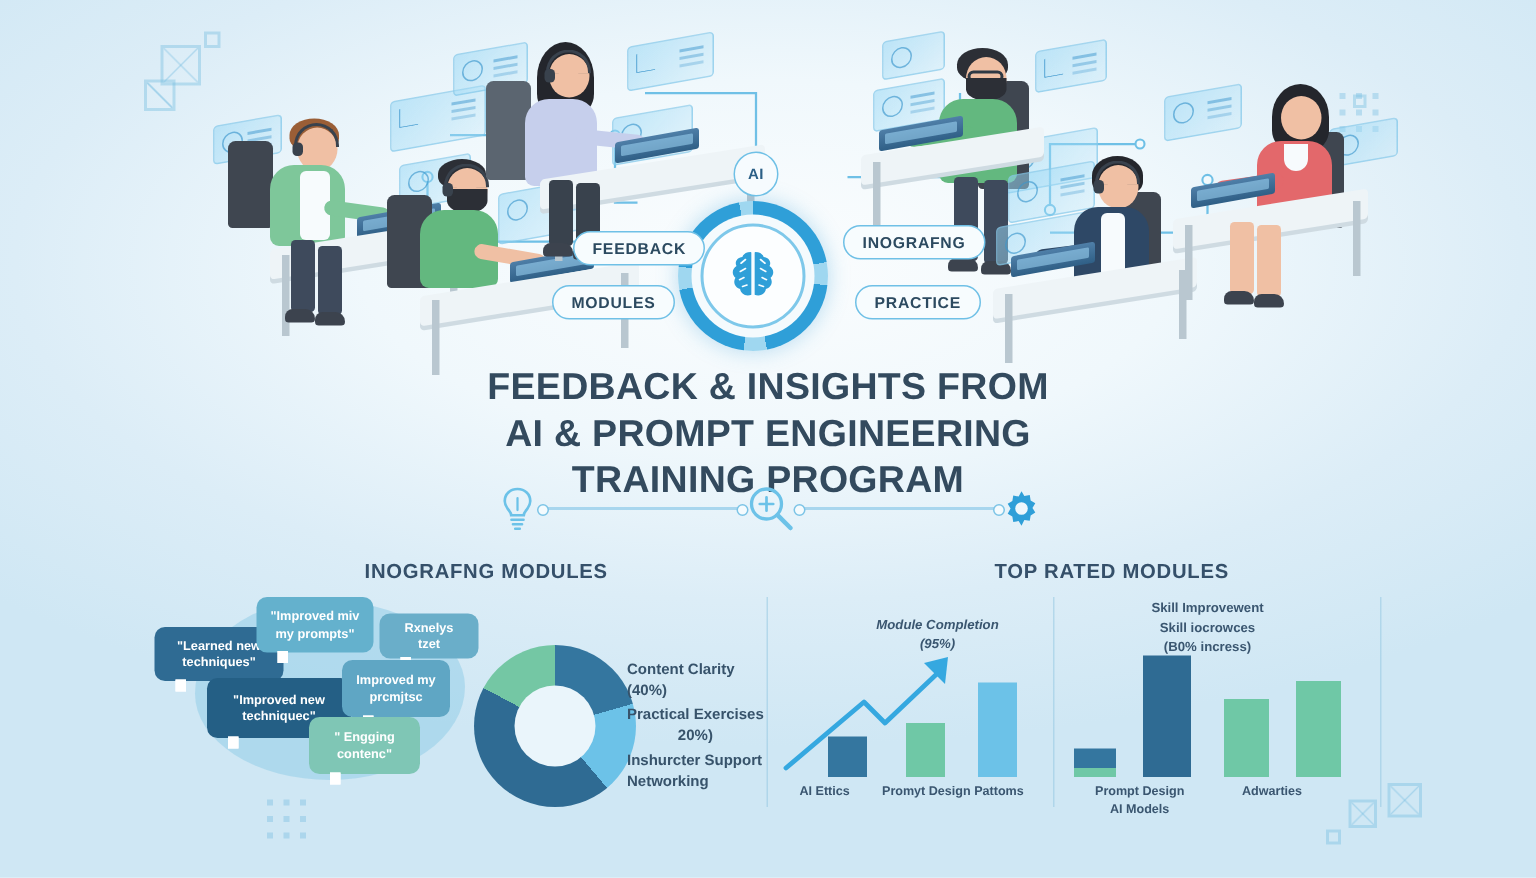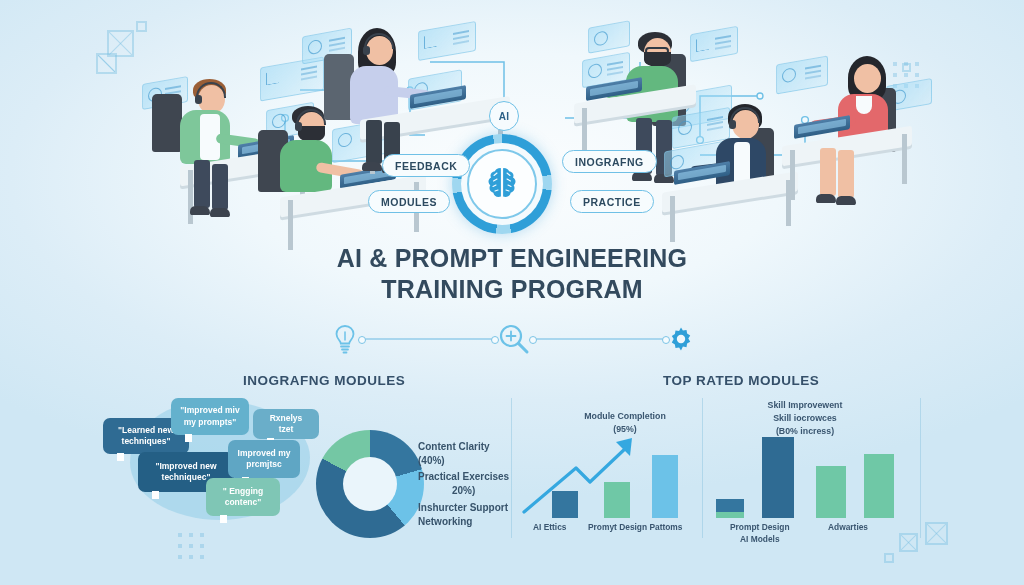--- a/index.html
+++ b/index.html
@@ -417,20 +417,21 @@
     <span>INOGRAFNG</span>
   </div>
   <div class="pill" style="left:368px;top:190px;">
     <span>MODULES</span>
   </div>
   <div class="pill" style="left:570px;top:190px;">
     <span>PRACTICE</span>
   </div>
 
   <div class="title">
+    <div>FEEDBACK &amp; INSIGHTS FROM</div>
     <div>AI &amp; PROMPT ENGINEERING</div>
     <div>TRAINING PROGRAM</div>
   </div>
 
   <div class="divider">
     <svg width="30" height="32" viewBox="0 0 30 32">
       <path d="M15 3c-5 0-8.5 3.6-8.5 8 0 3.2 1.8 5 3 6.6.8 1 1.2 1.7 1.3 2.9h8.4c.1-1.2.5-1.9 1.3-2.9 1.2-1.6 3-3.4 3-6.6 0-4.4-3.5-8-8.5-8z" fill="none" stroke="#6cc2e8" stroke-width="1.8"></path>
       <path d="M11 23.5h8 M12 26.5h6 M13.5 29.5h3" fill="none" stroke="#6cc2e8" stroke-width="1.8" stroke-linecap="round"></path>
       <path d="M15 9v8" fill="none" stroke="#6cc2e8" stroke-width="1.5" stroke-linecap="round"></path>
     </svg>
@@ -488,21 +489,21 @@
   </div>
   <div class="legend" style="left:418px;top:501px;">
     <div>Inshurcter Support</div>
     <div>Networking</div>
   </div>
 
   <div class="panel-div" style="left:511px;top:398px;height:140px;"></div>
   <div class="panel-div" style="left:702px;top:398px;height:140px;"></div>
   <div class="panel-div" style="left:920px;top:398px;height:140px;"></div>
 
-  <div class="chart-cap" style="left:565px;top:410px;width:120px;">
+  <div class="chart-cap" style="left:565px;top:410px;width:120px;font-style:italic;">
     <div>Module Completion</div>
     <div>(95%)</div>
   </div>
 
   <svg style="position:absolute;left:520px;top:420px;" width="180" height="100" viewBox="0 0 180 100">
     <path d="M4 92 L56 48 L70 62 L108 26" fill="none" stroke="#35a8e0" stroke-width="3.2" stroke-linecap="round" stroke-linejoin="round"></path>
     <path d="M96 22 L112 18 L110 36 Z" fill="#35a8e0"></path>
   </svg>
 
   <div class="bargroup" style="left:522px;top:455px;height:63px;width:180px;">

